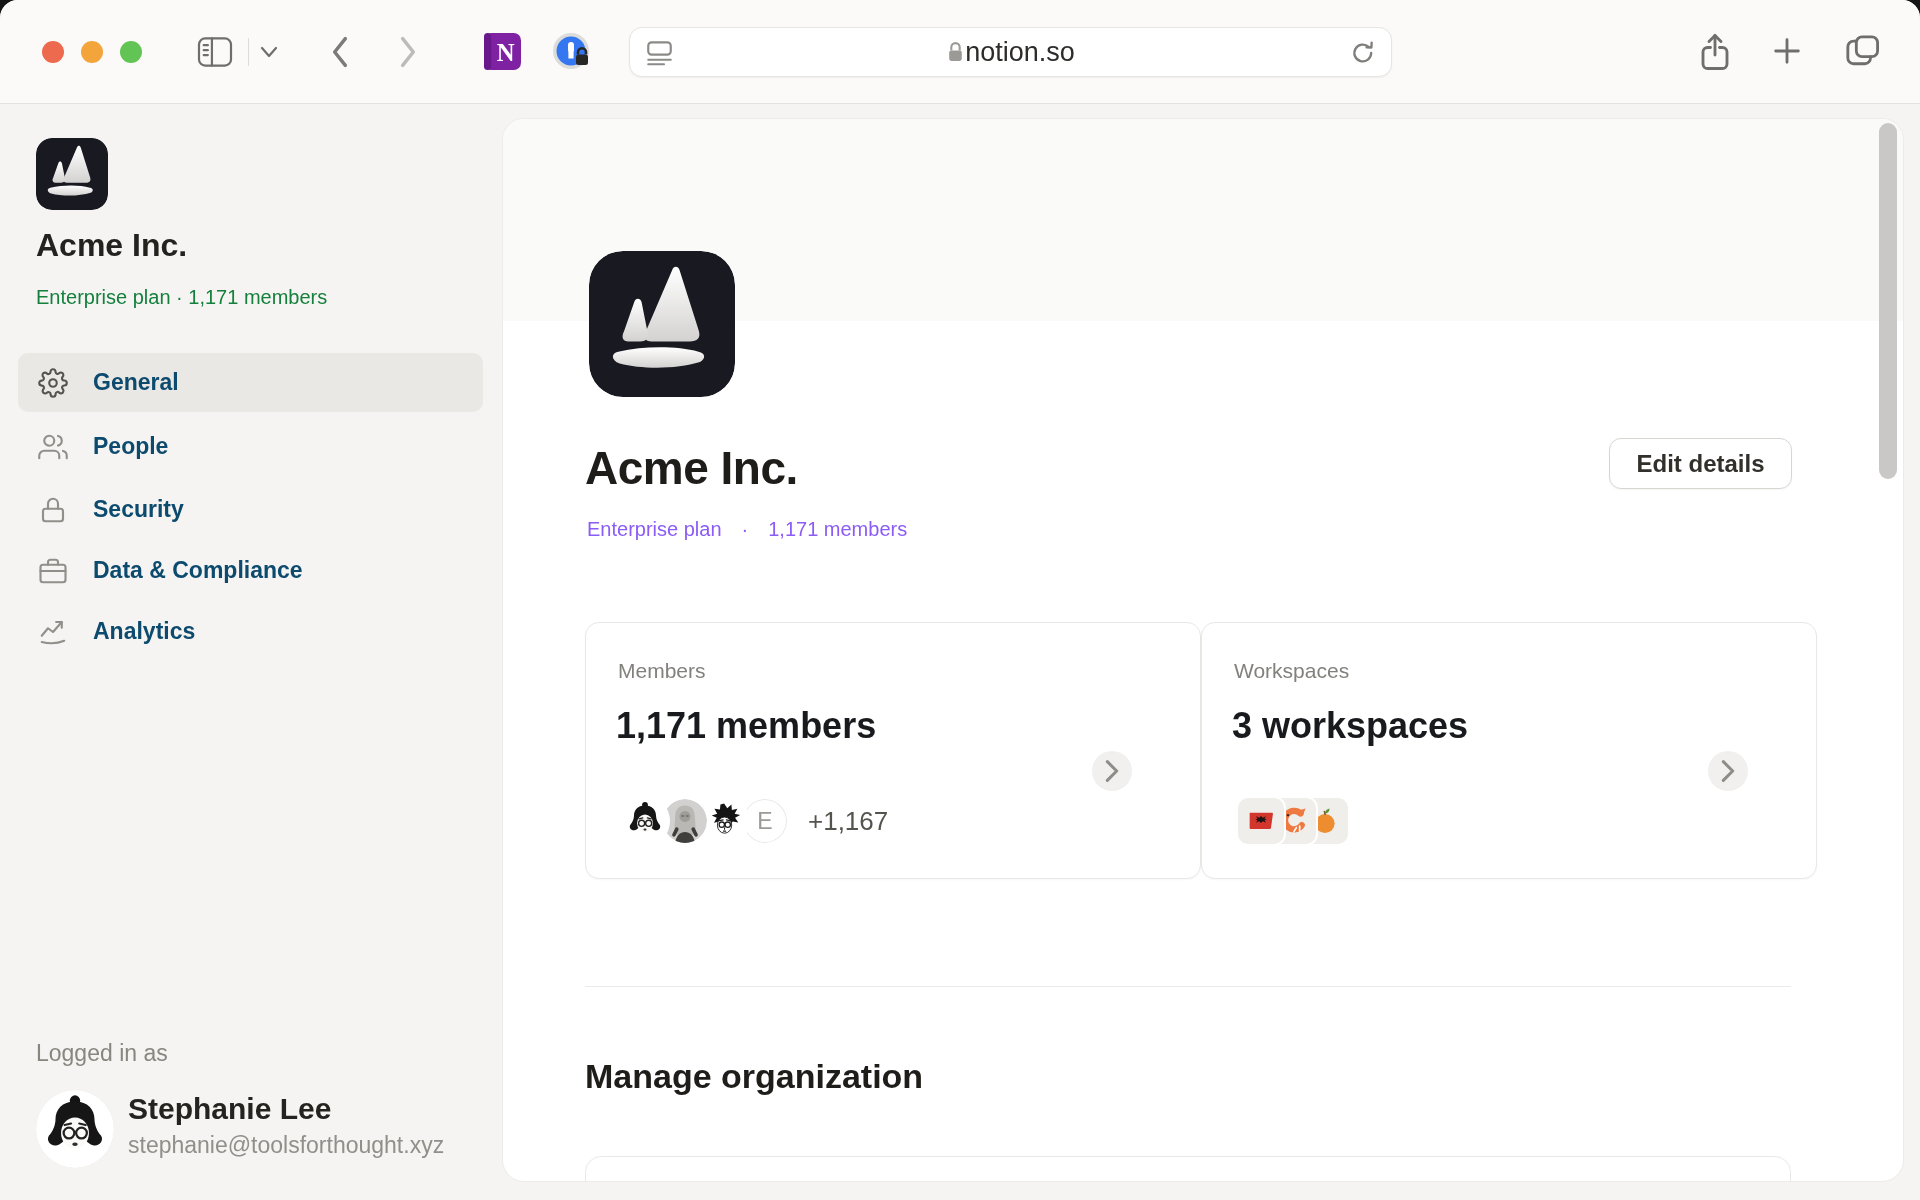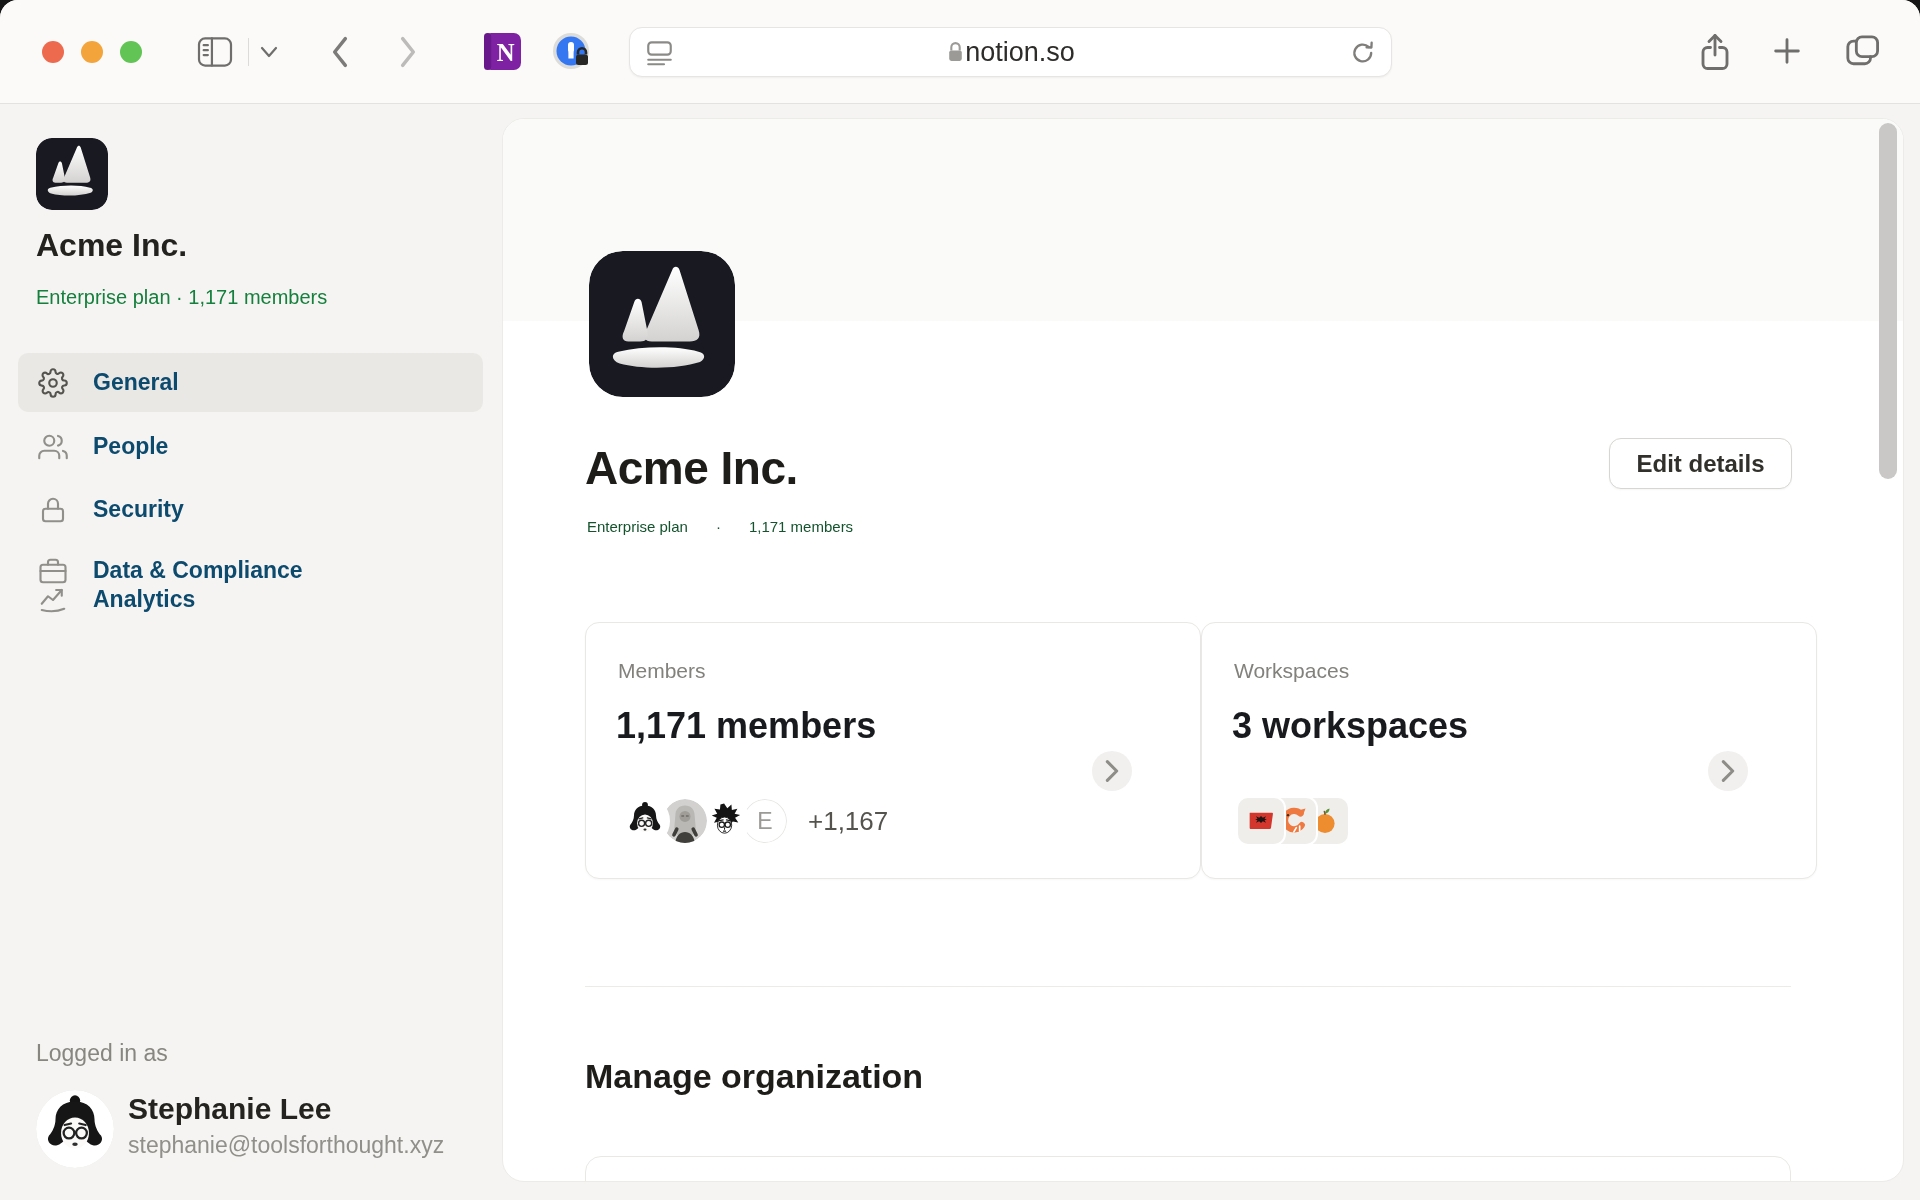--- a/index.html
+++ b/index.html
@@ -35,21 +35,21 @@
   .user-name{font-size:30px;font-weight:700;color:#24231f}
   .user-email{font-size:23px;color:#908f8a}
   .avatar{border-radius:50%;overflow:hidden;background:#fff}
 
   
   .panel{position:absolute;left:502px;top:118px;width:1402px;height:1064px;background:#fff;
          border:1px solid #ecebe8;border-radius:22px;overflow:hidden}
   .cover{position:absolute;left:0;top:0;width:100%;height:202px;background:#fafaf8}
   .big-logo{border-radius:34px;overflow:hidden}
   .main-title{font-size:46px;font-weight:700;letter-spacing:-.5px;color:#1e1d1a}
-  .main-meta{font-size:15px;color:#14532d;display:flex;gap:28px}
+  .main-meta{font-size:20px;color:#8b5cf6;display:flex;gap:20px}
   .edit-btn{position:absolute;left:1106px;top:319px;width:183px;height:51px;background:#fff;
             border:1px solid #d8d6d1;border-radius:12px;display:flex;align-items:center;
             justify-content:center;font-size:24px;font-weight:700;color:#32302b;cursor:pointer;
             box-shadow:0 1px 2px rgba(0,0,0,.04)}
   .card{position:absolute;top:503px;width:616px;height:257px;background:#fff;
         border:1px solid #e9e8e5;border-radius:14px;box-shadow:0 1px 2px rgba(0,0,0,.03);cursor:pointer}
   .card-label{position:absolute;left:32px;top:36px;font-size:21px;color:#82817c}
   .card-value{position:absolute;left:30px;top:82px;font-size:36px;font-weight:700;color:#191a1e}
   .card-row{position:absolute;left:34px;top:172px;height:52px;display:flex;align-items:center}
   .stack-av{width:50px;height:50px;border-radius:50%;border:3px solid #fff;overflow:hidden;background:#fff}
@@ -213,21 +213,21 @@
   <div class="nav-item" style="top:541px">
     <span class="nav-ic">
       <svg viewBox="0 0 24 24" width="30" height="30" fill="none" stroke="currentColor" stroke-width="1.7" stroke-linecap="round" stroke-linejoin="round">
         <rect x="2" y="7" width="20" height="14" rx="2"></rect>
           <path d="M16 7V5a2 2 0 0 0-2-2h-4a2 2 0 0 0-2 2v2"></path>
           <path d="M2 12h20"></path>
       </svg>
     </span>
     <span class="nav-label">Data &amp; Compliance</span>
   </div>
-  <div class="nav-item" style="top:570px">
+  <div class="nav-item" style="top:602px">
     <span class="nav-ic">
       <svg viewBox="0 0 24 24" width="30" height="30" fill="none" stroke="currentColor" stroke-width="1.7" stroke-linecap="round" stroke-linejoin="round">
         <path d="M3 15l5-6 4 3 7-8"></path>
           <polyline points="14.5 4 19 4 19 8.5"></polyline>
           <path d="M3 20c6 1.5 12 1.5 18-1"></path>
       </svg>
     </span>
     <span class="nav-label">Analytics</span>
   </div>
 

